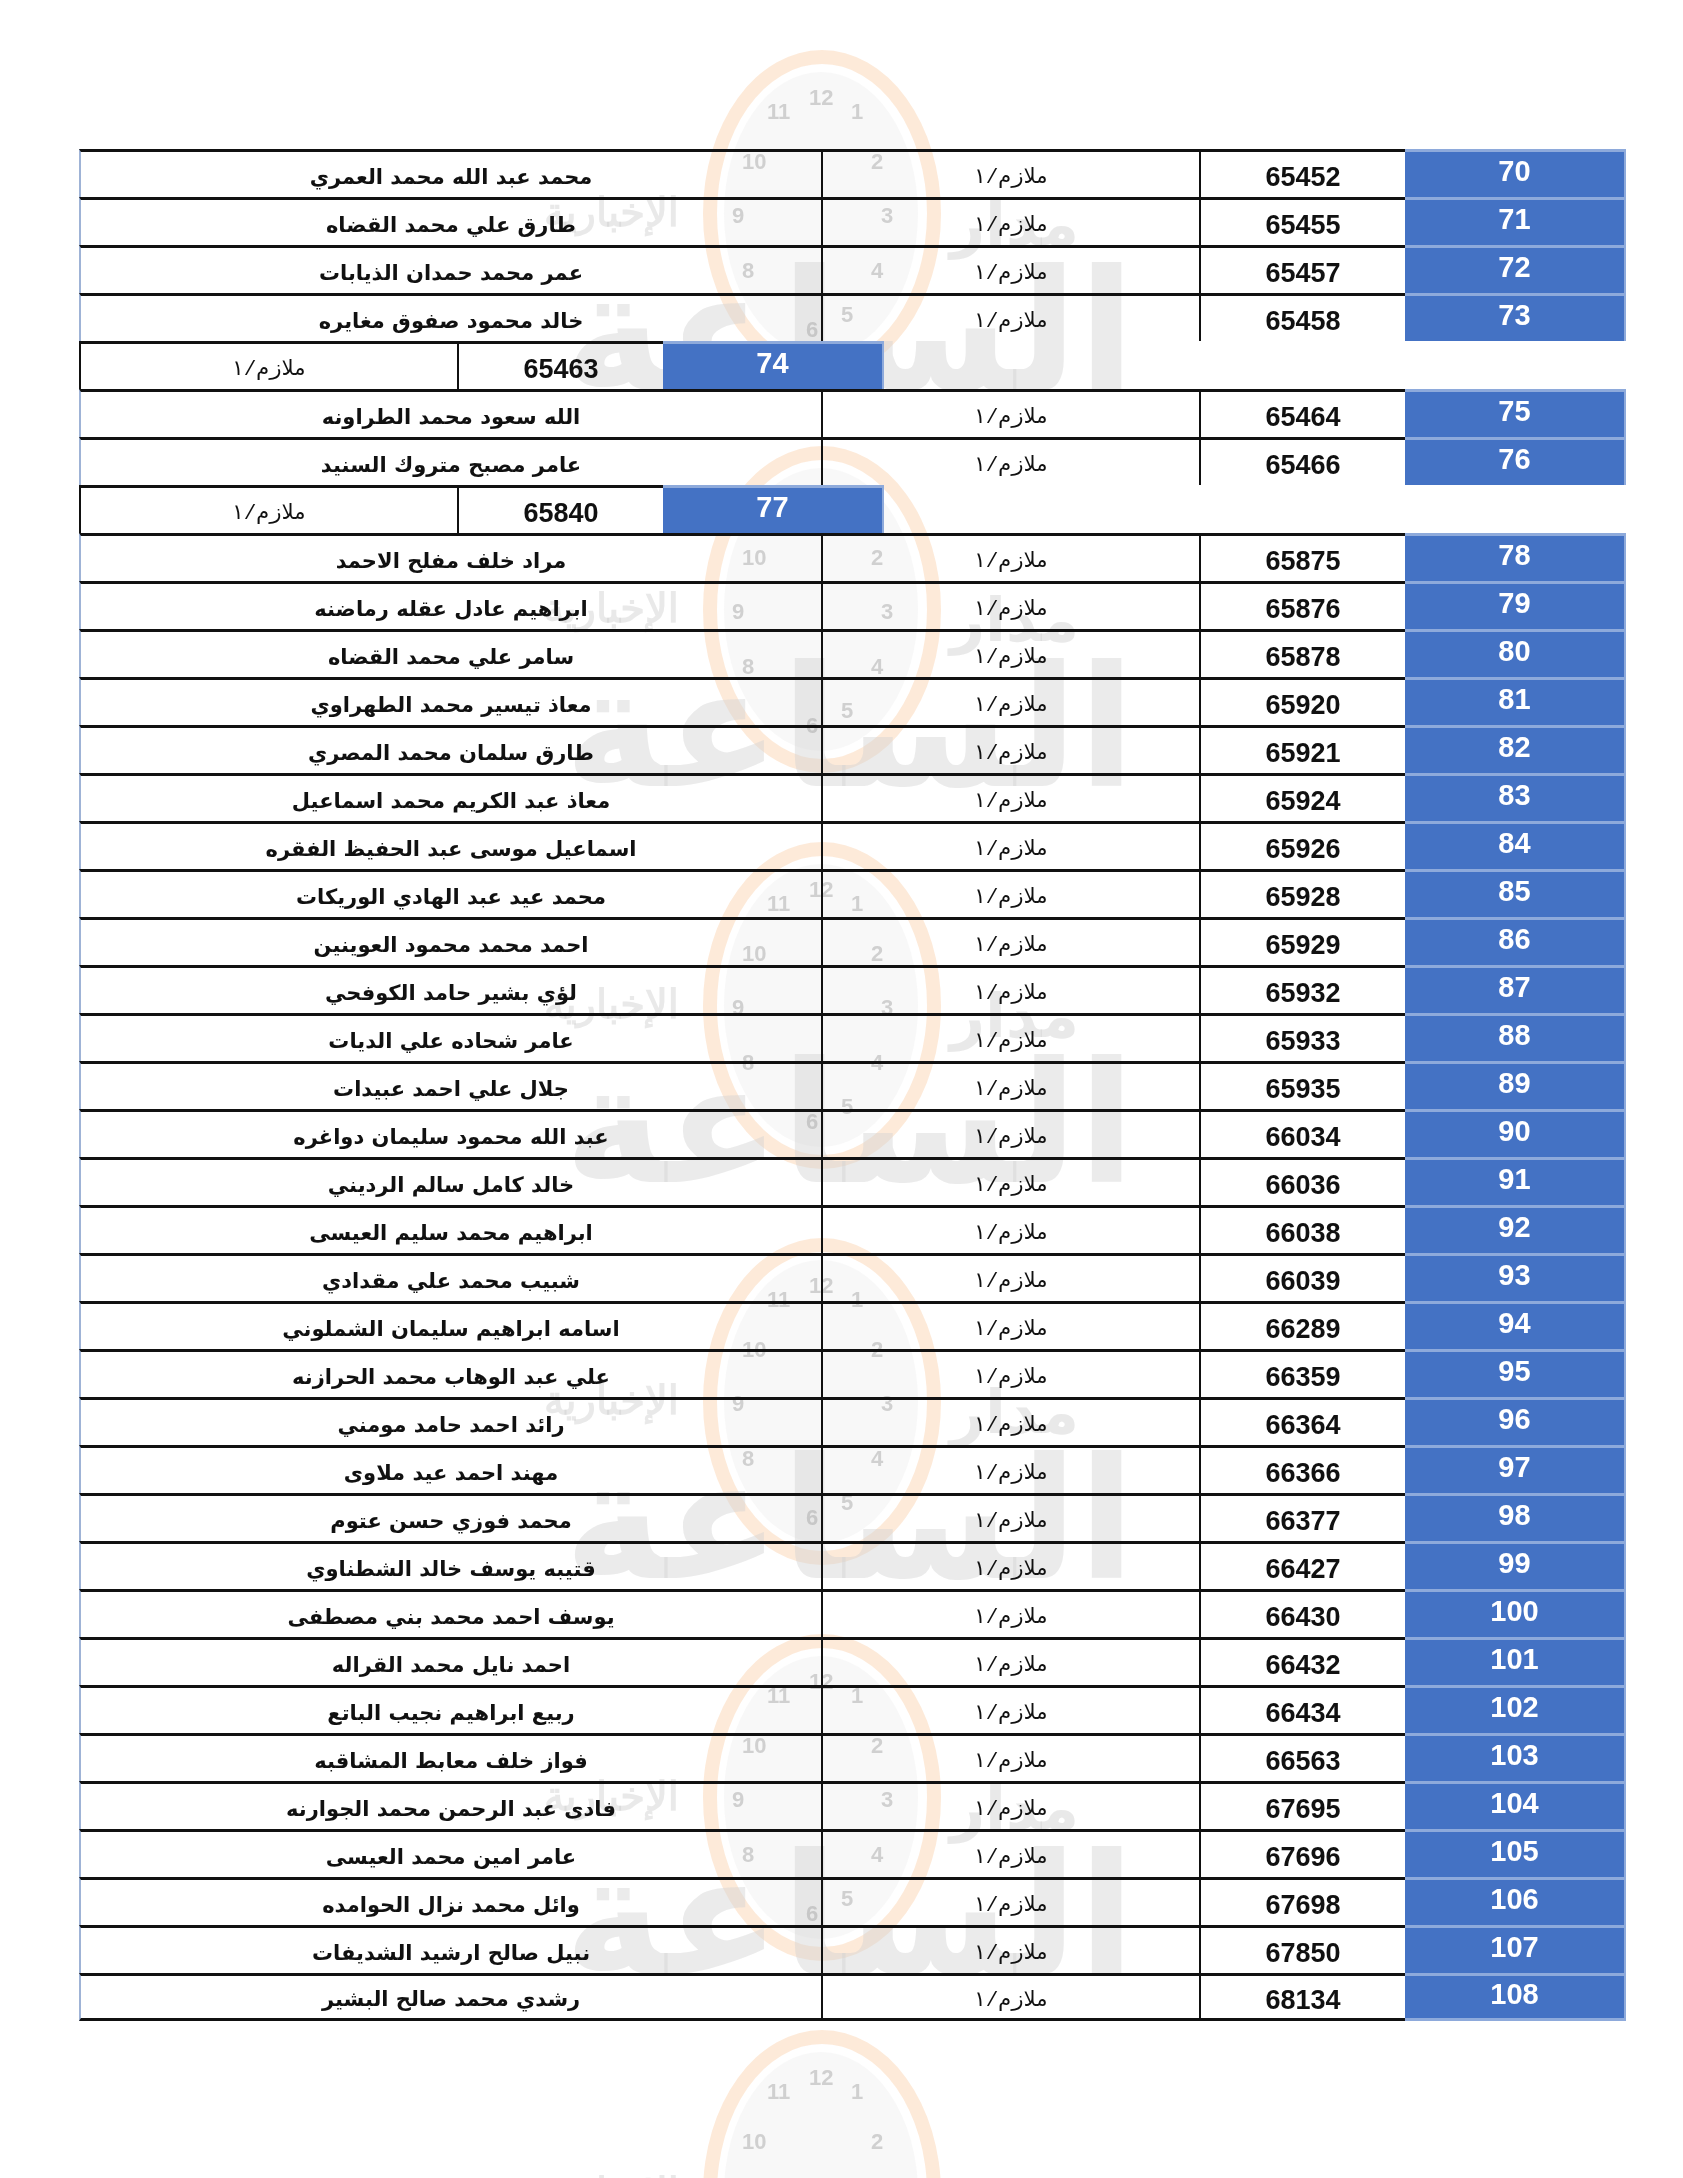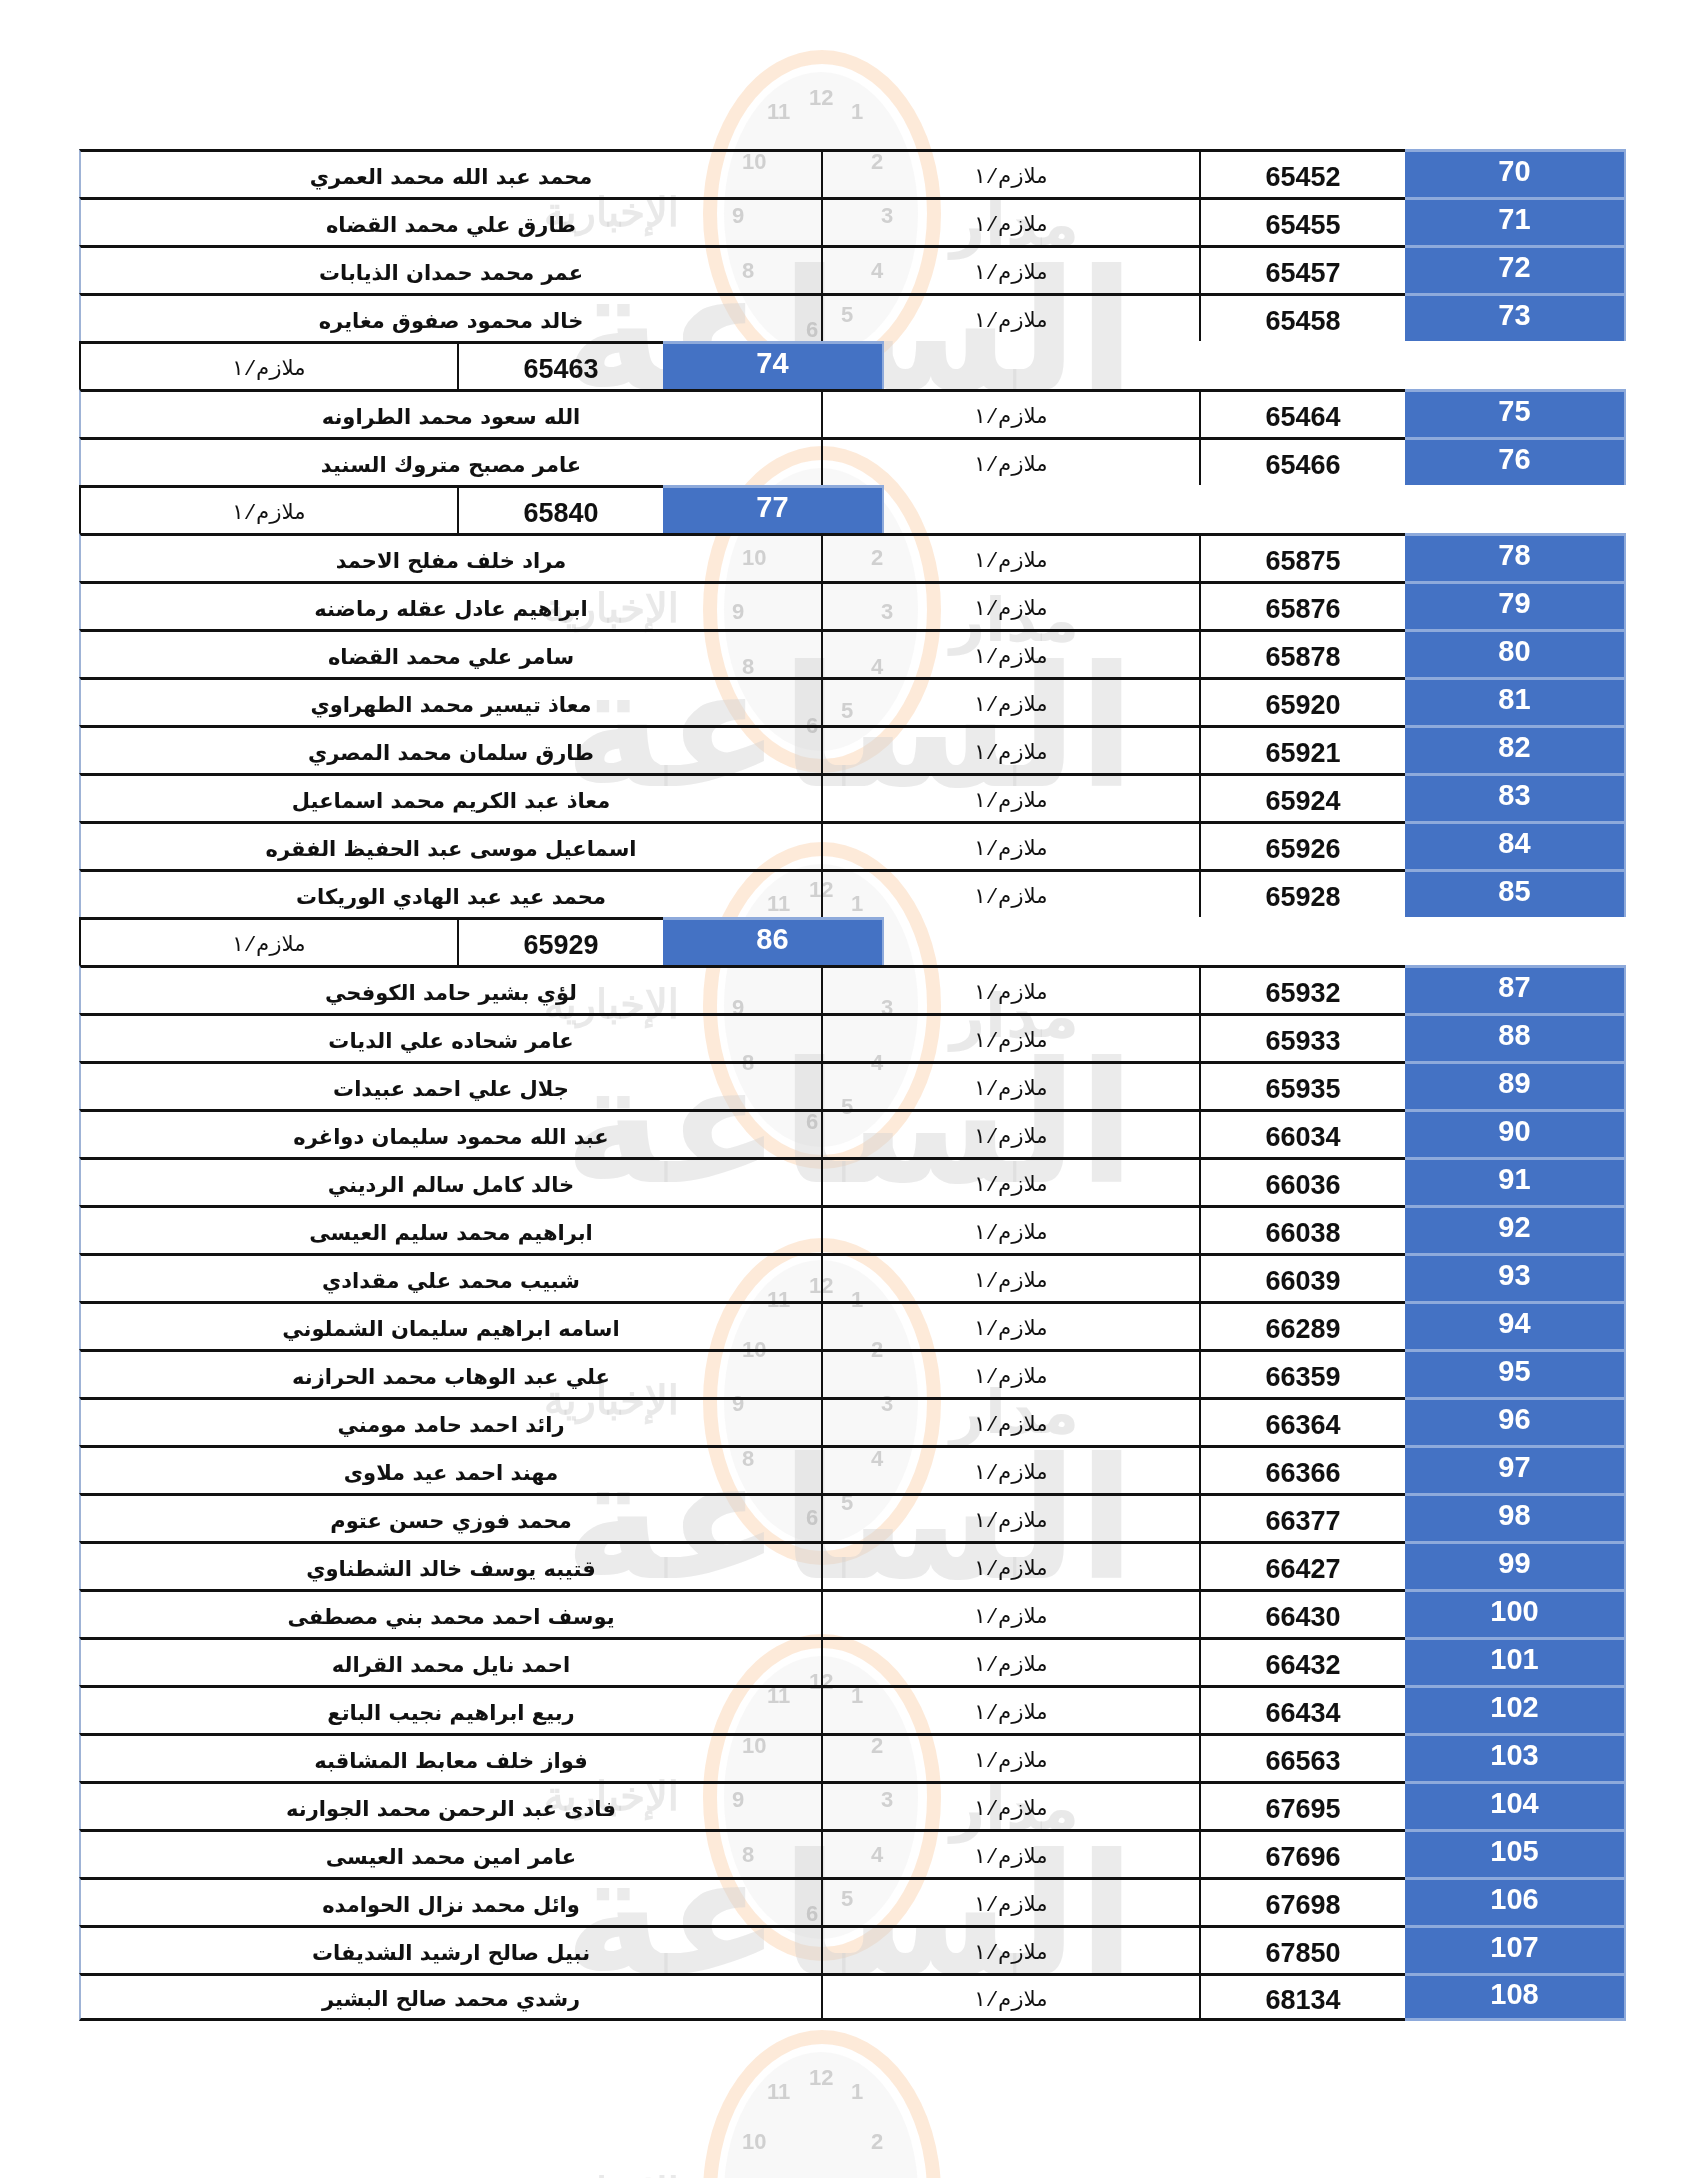--- a/index.html
+++ b/index.html
@@ -351,20 +351,23 @@
           <span>ملازم/١</span>
         </div>
         <div class="cell c-num">
           <span>65928</span>
         </div>
         <div class="cell c-serial">
           <span>85</span>
         </div>
       </div>
       <div class="row">
+        <div class="cell c-name">
+          <span>احمد محمد محمود العوينين</span>
+        </div>
         <div class="cell c-rank">
           <span>ملازم/١</span>
         </div>
         <div class="cell c-num">
           <span>65929</span>
         </div>
         <div class="cell c-serial">
           <span>86</span>
         </div>
       </div>

